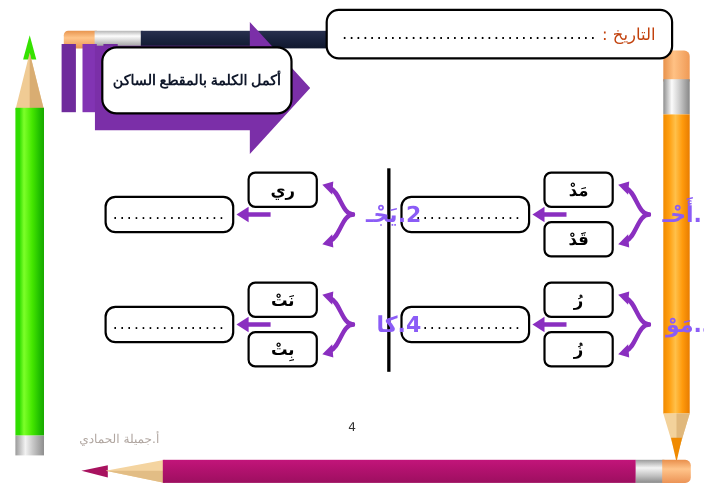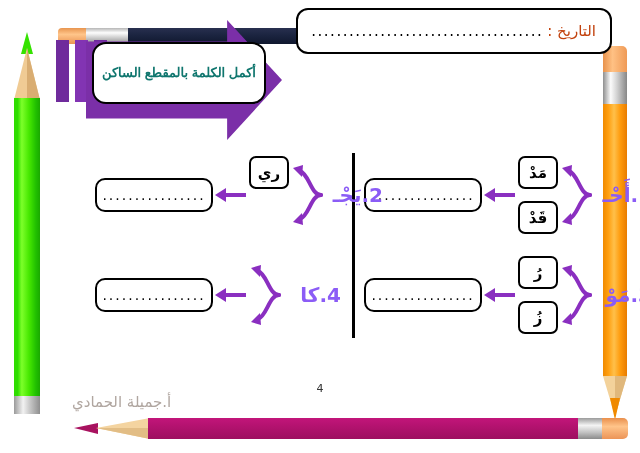--- a/index.html
+++ b/index.html
@@ -258,23 +258,23 @@
     border-radius: 14px;
     box-sizing: border-box;
     display: flex;
     flex-direction: column;
     align-items: center;
     justify-content: center;
     direction: rtl;
     padding: 2px 6px;
   }
   .instr-line {
-    font-family: Liberation Sans, sans-serif;
+    font-family: Liberation Serif, serif;
     font-size: 13px;
-    color: #0f766e;
+    color: #0f172a;
     line-height: 1.45;
     white-space: nowrap;
     font-weight: 600;
   }
   .instr-line-2 { font-weight: 700; }
 
   
   .divider {
     position: absolute;
     left: 352px;
@@ -318,21 +318,21 @@
   }
   .options {
     display: flex;
     flex-direction: column;
     justify-content: space-between;
     height: 78px;
     width: 42px;
     flex: 0 0 42px;
   }
   .opt {
-    width: 40px;
+    width: 64px;
     height: 33px;
     border: 2px solid #000;
     border-radius: 7px;
     background: #fff;
     box-sizing: border-box;
     display: flex;
     align-items: center;
     justify-content: center;
     font-family: "DejaVu Sans", sans-serif;
     font-size: 15px;
@@ -374,21 +374,21 @@
     text-align: center;
     font-family: "DejaVu Sans", sans-serif;
     font-size: 11px;
     color: #333;
   }
   .signature {
     position: absolute;
     left: 72px;
     top: 393px;
     font-family: "DejaVu Sans", sans-serif;
-    font-size: 15px;
+    font-size: 11px;
     color: #b0a6a0;
     direction: rtl;
     white-space: nowrap;
   }
 </style>
 </head>
 <body>
 
 <div id="page">
 
@@ -538,20 +538,24 @@
 
       <div class="branch">
         <svg width="34" height="74" viewBox="0 0 34 74">
           <path d="M32 37 C 22 37, 20 16, 11 13" stroke="#8a2fc0" stroke-width="4" fill="none" stroke-linecap="round"></path>
           <path d="M13 19 L4 10 L14 7 Z" fill="#8a2fc0"></path>
           <path d="M32 37 C 22 37, 20 58, 11 61" stroke="#8a2fc0" stroke-width="4" fill="none" stroke-linecap="round"></path>
           <path d="M13 55 L4 64 L14 67 Z" fill="#8a2fc0"></path>
         </svg>
       </div>
 
+      <div class="options">
+        <div class="opt">نَتْ</div>
+        <div class="opt">بِتْ</div>
+      </div>
 
       <div class="straight-arrow">
         <svg width="34" height="20" viewBox="0 0 34 20">
           <line x1="33" y1="10" x2="12" y2="10" stroke="#8a2fc0" stroke-width="4"></line>
           <path d="M13 3 L2 10 L13 17 Z" fill="#8a2fc0"></path>
         </svg>
       </div>
 
       <div class="blank">
         <span class="blank-dots">................</span>

